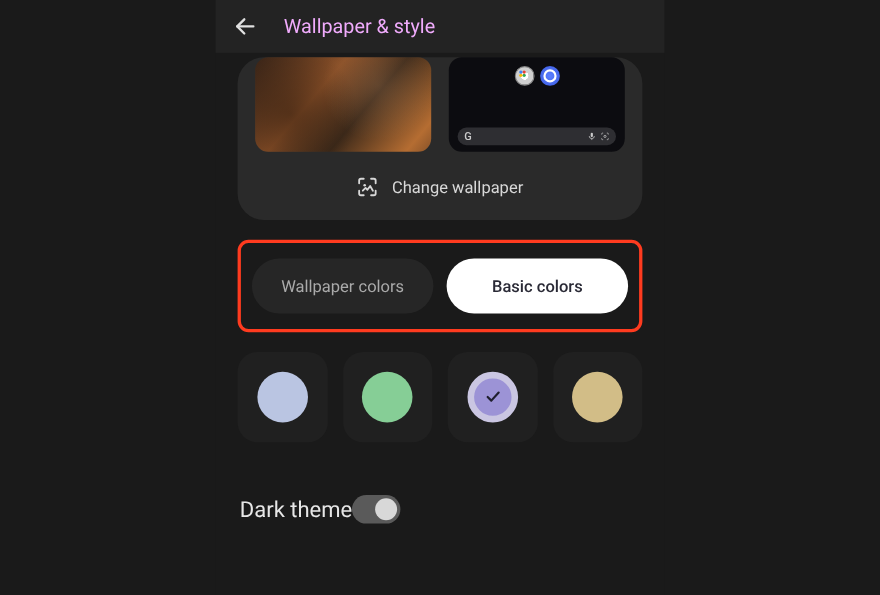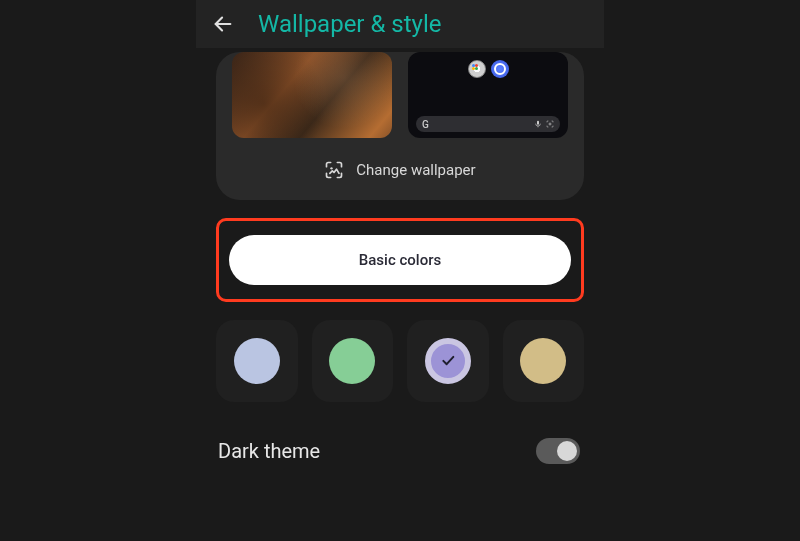--- a/index.html
+++ b/index.html
@@ -30,22 +30,22 @@
       padding: 0 16px;
       gap: 24px;
     }
     .back-btn {
       color: #e0e0e0;
       display: flex;
       align-items: center;
       cursor: pointer;
     }
     .header-title {
-      color: #14b8a6;
-      font-size: 24px;
+      color: #f0abfc;
+      font-size: 18px;
       font-weight: 400;
     }
     .content {
       padding: 0 20px;
     }
     .preview-card {
       background: #2a2a2a;
       border-radius: 24px;
       margin-top: 4px;
       padding-bottom: 20px;
@@ -172,22 +172,21 @@
     }
     .check-mark{
       position:absolute;
       top:50%; left:50%;
       transform:translate(-50%,-55%);
       color:#1f1f2e;
     }
     .dark-row{
       display:flex;
       align-items:center;
-      justify-content:space-between;
-      margin-top:36px;
+      margin-top:48px;
       padding: 0 4px 0 2px;
     }
     .dark-label{
       color:#e7e7e7;
       font-size:20px;
       font-weight:400;
     }
     .toggle{
       width:44px;
       height:26px;
@@ -253,20 +252,23 @@
             <path d="M21 16v3a2 2 0 0 1-2 2h-3"></path>
             <path d="M8 21H5a2 2 0 0 1-2-2v-3"></path>
           <circle cx="9" cy="10" r="1.4" fill="#d8d8d8" stroke="none"></circle>
           <path d="M7 16l3-3 2 2 3-4 3 5"></path>
         </svg>
         <span class="change-label">Change wallpaper</span>
       </div>
     </div>
 
     <div class="highlight-box">
+      <div class="tab-btn tab-inactive">
+        <span>Wallpaper colors</span>
+      </div>
       <div class="tab-btn tab-active">
         <span>Basic colors</span>
       </div>
     </div>
 
     <div class="swatches">
       <div class="swatch-box">
         <div class="swatch-circle" style="background:#bac5e2"></div>
       </div>
       <div class="swatch-box">

